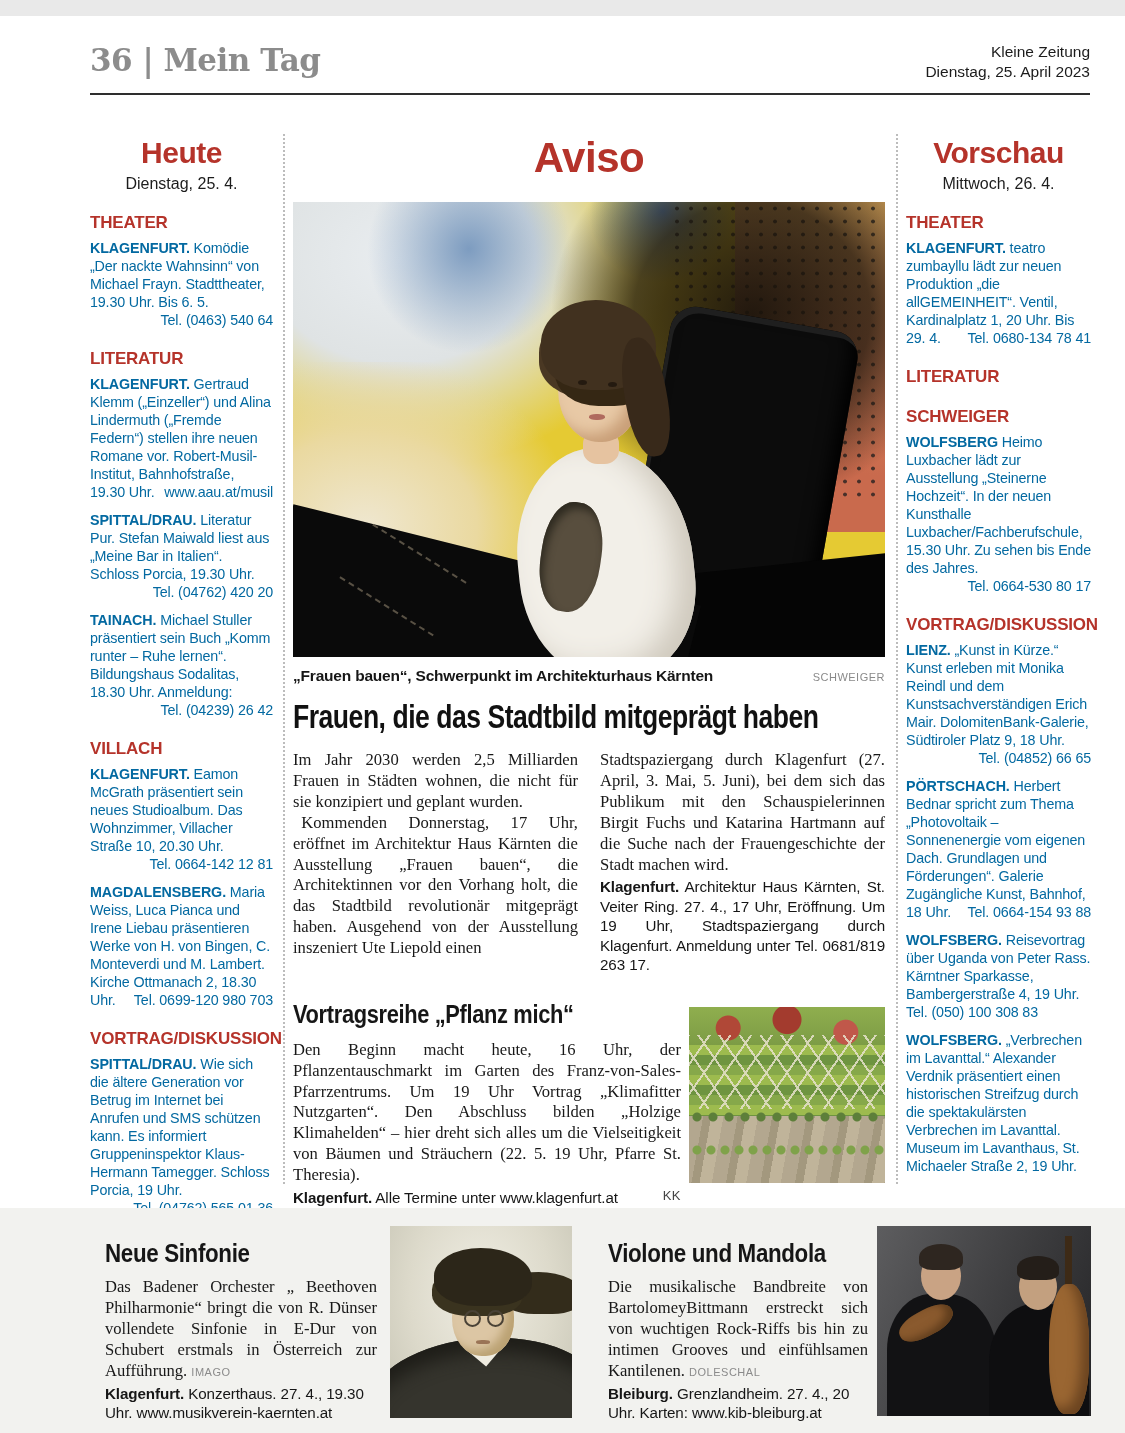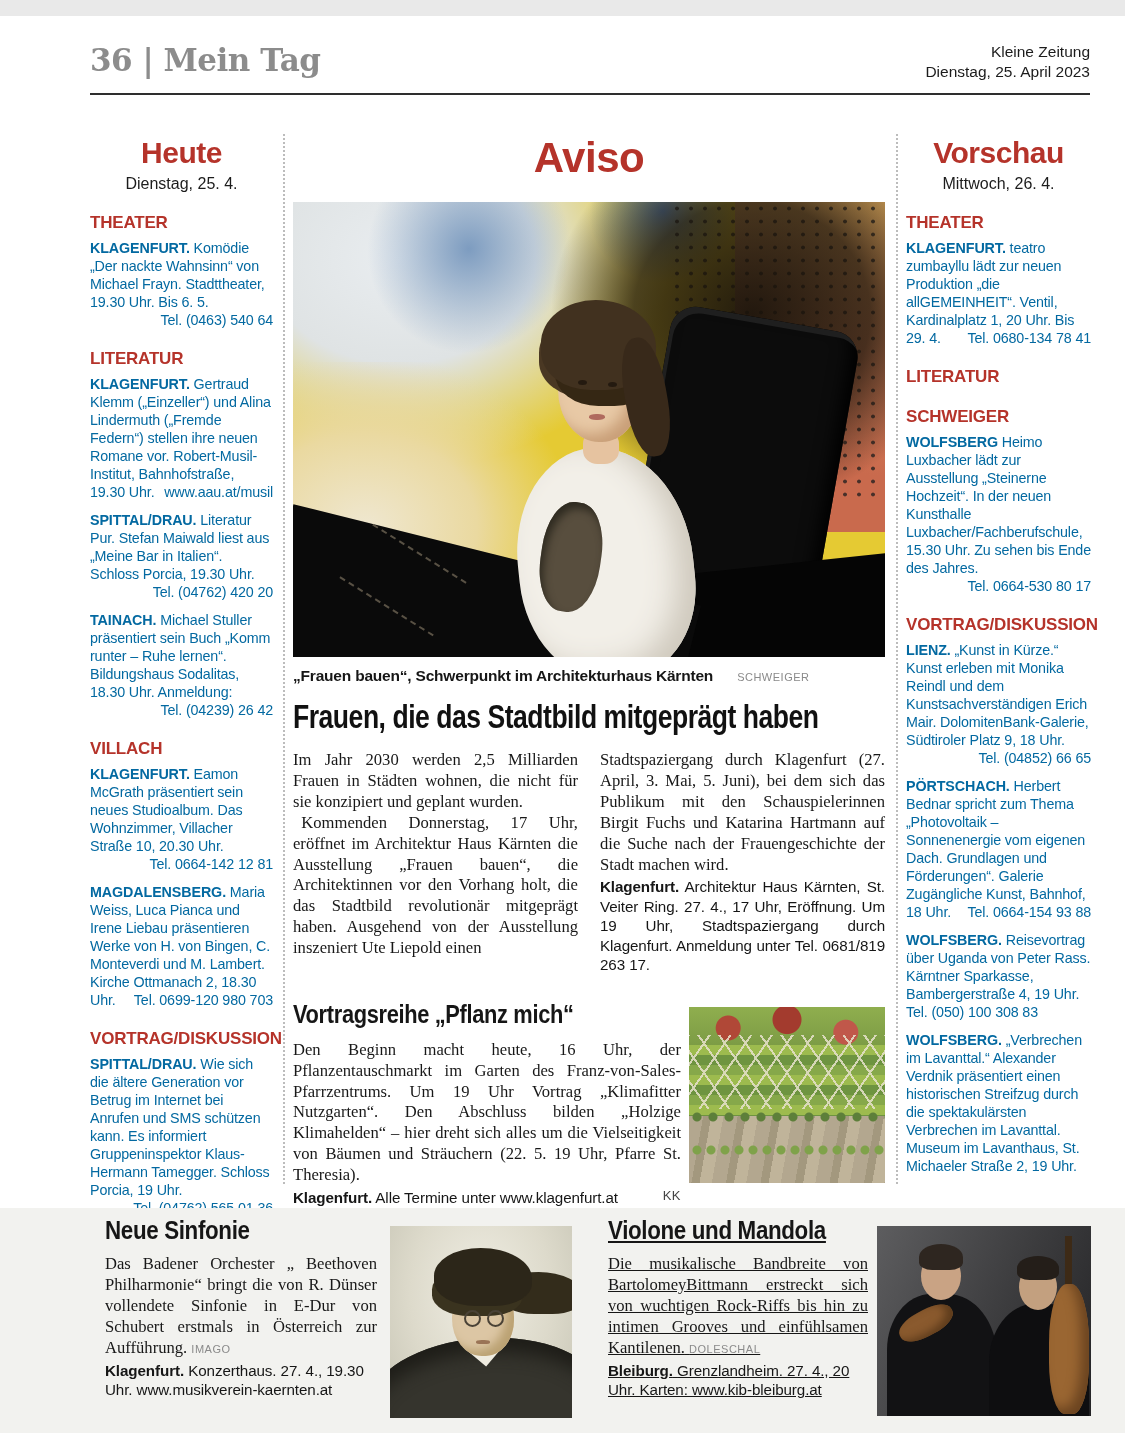--- a/index.html
+++ b/index.html
@@ -64,21 +64,21 @@
   .mp-neck{left:290px;top:228px;width:36px;height:34px;background:#e6c3a0;border-radius:40%;}
   .mp-head{left:265px;top:135px;width:82px;height:105px;background:#e8c9a6;border-radius:50% 50% 46% 50%;
       box-shadow:inset -10px -8px 14px #c99f78;}
   .mp-hair{left:248px;top:98px;width:115px;height:90px;background:#41311f;border-radius:50% 55% 45% 45%;
       box-shadow:8px 22px 0 -6px #352714, -4px 10px 0 -2px #4a3823;}
   .mp-hairside{left:332px;top:135px;width:42px;height:120px;background:#38291a;border-radius:45%;transform:rotate(-10deg);}
   .mp-eye{width:9px;height:5px;background:#241a10;border-radius:50%;}
   .e1{left:285px;top:178px;} .e2{left:315px;top:180px;}
   .mp-lips{left:296px;top:212px;width:16px;height:6px;background:#b06a5e;border-radius:45%;}
 
-  .caption-row{display:flex;align-items:baseline;margin-top:10px;gap:24px;}
+  .caption-row{display:flex;justify-content:space-between;align-items:baseline;margin-top:10px;gap:24px;}
   .caption{font-size:15.5px;font-weight:bold;letter-spacing:-0.2px;}
   .credit{font-size:11px;color:#8a8a8a;letter-spacing:0.5px;font-family:"Liberation Sans",sans-serif;font-weight:normal;}
 
   .headline{margin-top:12px;font-size:34px;font-weight:bold;letter-spacing:-0.6px;white-space:nowrap;
       transform:scaleX(0.78);transform-origin:left center;width:760px;color:#111;}
 
   .serif{font-family:"Liberation Serif",serif;font-size:16.6px;line-height:1.26;text-align:justify;color:#181818;}
   .article-cols{display:flex;gap:22px;margin-top:14px;}
   .article-cols .acol{width:285px;}
   .prewrap{white-space:pre-line;}
@@ -106,23 +106,23 @@
                        repeating-linear-gradient(-55deg,transparent 0 15px,#e8e2cc 15px 17px);}
   .gp-soil{left:0;top:62%;width:100%;height:38%;
       background:repeating-linear-gradient(100deg,#b3a78f 0 14px,#a3987e 14px 22px,#c0b49a 22px 34px);}
   .gp-row1{left:0;top:60%;width:100%;height:10px;
       background:radial-gradient(circle at 8px 5px,#5d7f3a 0 4px,transparent 5px);background-size:16px 10px;}
   .gp-row2{left:0;top:78%;width:100%;height:12px;
       background:radial-gradient(circle at 8px 6px,#7fa24a 0 4px,transparent 5px);background-size:14px 12px;}
 
   
   .bottom-band{position:absolute;left:0;top:1192px;width:1125px;height:241px;background:#f2f2ef;}
-  .bstory{position:absolute;top:7px;}
+  .bstory{position:absolute;top:30px;}
   .bstory.s1{left:105px;width:272px;}
-  .bstory.s2{left:608px;width:260px;text-decoration:underline;}
+  .bstory.s2{left:608px;width:260px;}
   .bhead{font-size:26px;font-weight:bold;letter-spacing:-0.4px;white-space:nowrap;
       transform:scaleX(0.86);transform-origin:left center;}
   .bbody{margin-top:8px;}
   .binfo{font-size:15.2px;line-height:1.3;letter-spacing:-0.1px;margin-top:2px;}
 
   .schubert{position:absolute;left:390px;top:18px;width:182px;height:192px;overflow:hidden;
       background:radial-gradient(ellipse at 50% 35%,#f0eee4 0%,#dddacb 55%,#c6c4b4 100%);}
   .sc{position:absolute;}
   .sc-coat{left:-20px;bottom:-40px;width:230px;height:120px;background:#35342d;border-radius:50% 50% 0 0;
       transform:rotate(-4deg);box-shadow:inset 0 14px 18px #1e1d18;}

